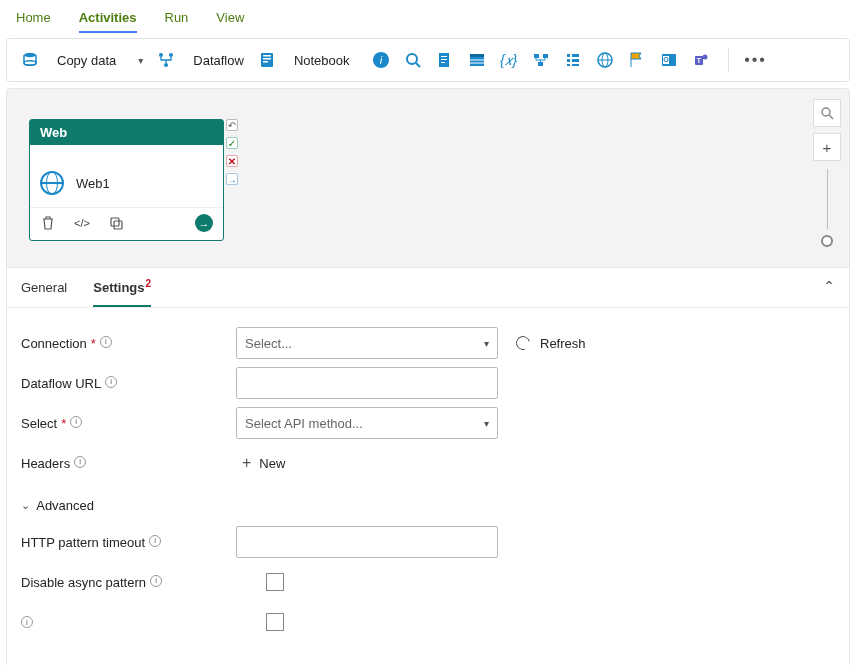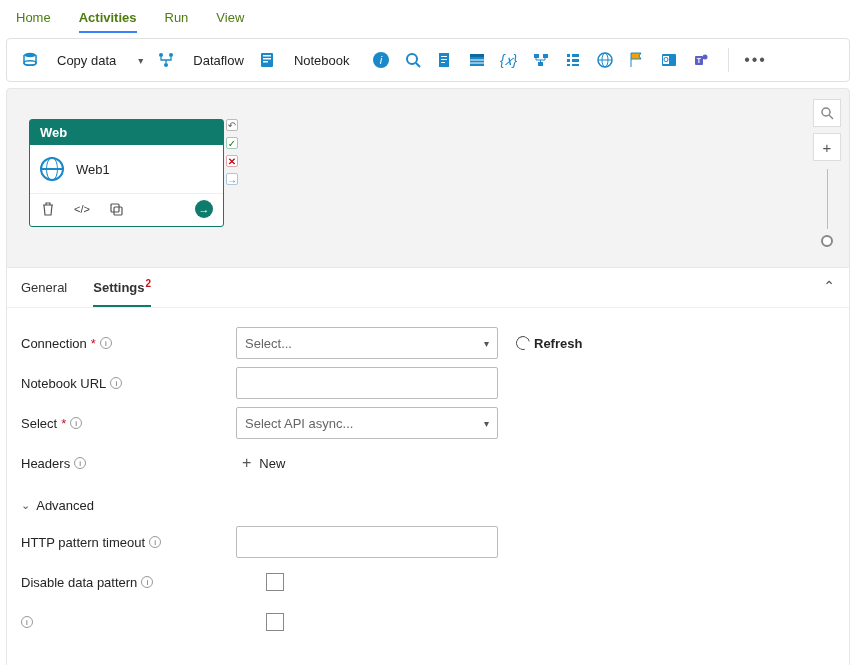--- a/index.html
+++ b/index.html
@@ -73,20 +73,21 @@
     color: #fff;
     font-weight: 600;
     padding: 5px 10px;
     font-size: 13px;
   }
   .activity-body {
     display: flex;
     align-items: center;
     gap: 12px;
     padding: 12px 10px;
+    margin-top: 14px;
   }
   .globe {
     width: 24px; height: 24px;
     border: 2px solid #1a88c9;
     border-radius: 50%;
     position: relative;
   }
   .globe::before, .globe::after {
     content: ""; position: absolute; background: transparent; border: 1px solid #1a88c9;
   }
@@ -143,36 +144,36 @@
     border-bottom: 1px solid #eee;
     position: relative;
   }
   .props-tab { padding-bottom: 10px; cursor: pointer; color: #333; }
   .props-tab.active { border-bottom: 2px solid #0f7b6c; font-weight: 600; }
   .tab-badge { color: #c50f1f; font-size: 10px; vertical-align: super; margin-left: 1px; }
   .props-collapse { position: absolute; right: 14px; top: 10px; color: #555; cursor: pointer; font-size: 14px; }
 
   .form { padding: 18px 14px 20px 14px; }
   .form-row { display: flex; align-items: center; min-height: 34px; margin-bottom: 6px; }
-  .form-label { width: 215px; display: flex; align-items: center; gap: 4px; color: #242424; }
+  .form-label { width: 215px; display: flex; gap: 4px; color: #242424; }
   .req { color: #c50f1f; }
   .info { width: 12px; height: 12px; border: 1px solid #999; border-radius: 50%; display: inline-flex; align-items: center; justify-content: center; font-size: 8px; color: #666; cursor: pointer; }
   .select, .textbox {
     width: 262px; height: 32px;
     border: 1px solid #bbb;
     border-radius: 2px;
     padding: 0 8px;
     font-size: 13px;
     color: #666;
     background: #fff;
     display: flex; align-items: center; justify-content: space-between;
     cursor: pointer;
   }
   .textbox { cursor: text; color: #242424; }
-  .refresh { display: flex; align-items: center; gap: 4px; margin-left: 18px; cursor: pointer; color: #242424; font-weight: bold; }
+  .refresh { display: flex; align-items: center; gap: 10px; margin-left: 18px; cursor: pointer; color: #242424; }
   .refresh-icon { width: 14px; height: 14px; border: 1.5px solid #555; border-radius: 50%; border-right-color: transparent; transform: rotate(30deg); }
   .newbtn { display: flex; align-items: center; gap: 8px; cursor: pointer; color: #242424; padding-left: 6px; }
   .plus { font-size: 16px; color: #555; }
   .section-hdr { display: flex; align-items: center; gap: 6px; margin: 18px 0 12px 0; cursor: pointer; }
   .section-chev { font-size: 11px; color: #555; }
   .checkbox { width: 18px; height: 18px; border: 1px solid #888; cursor: pointer; }
 </style>
 </head>
 <body>
 
@@ -360,34 +361,34 @@
         <span class="chev">▾</span>
       </div>
       <div class="refresh">
         <span class="refresh-icon"></span>
         <span>Refresh</span>
       </div>
     </div>
 
     <div class="form-row">
       <div class="form-label">
-        <span>Notebook URL</span>
+        <span>Dataflow URL</span>
         <span class="info">i</span>
       </div>
       <div class="textbox"></div>
     </div>
 
     <div class="form-row">
       <div class="form-label">
         <span>Select</span>
         <span class="req">*</span>
         <span class="info">i</span>
       </div>
       <div class="select">
-        <span>Select API async...</span>
+        <span>Select API method...</span>
         <span class="chev">▾</span>
       </div>
     </div>
 
     <div class="form-row">
       <div class="form-label">
         <span>Headers</span>
         <span class="info">i</span>
       </div>
       <div class="newbtn">
@@ -404,21 +405,21 @@
     <div class="form-row">
       <div class="form-label">
         <span>HTTP pattern timeout</span>
         <span class="info">i</span>
       </div>
       <div class="textbox"></div>
     </div>
 
     <div class="form-row">
       <div class="form-label" style="width:245px;">
-        <span>Disable data pattern</span>
+        <span>Disable async pattern</span>
         <span class="info">i</span>
       </div>
       <div class="checkbox"></div>
     </div>
 
     <div class="form-row">
       <div class="form-label" style="width:245px;">
         <span class="info">i</span>
       </div>
       <div class="checkbox"></div>

